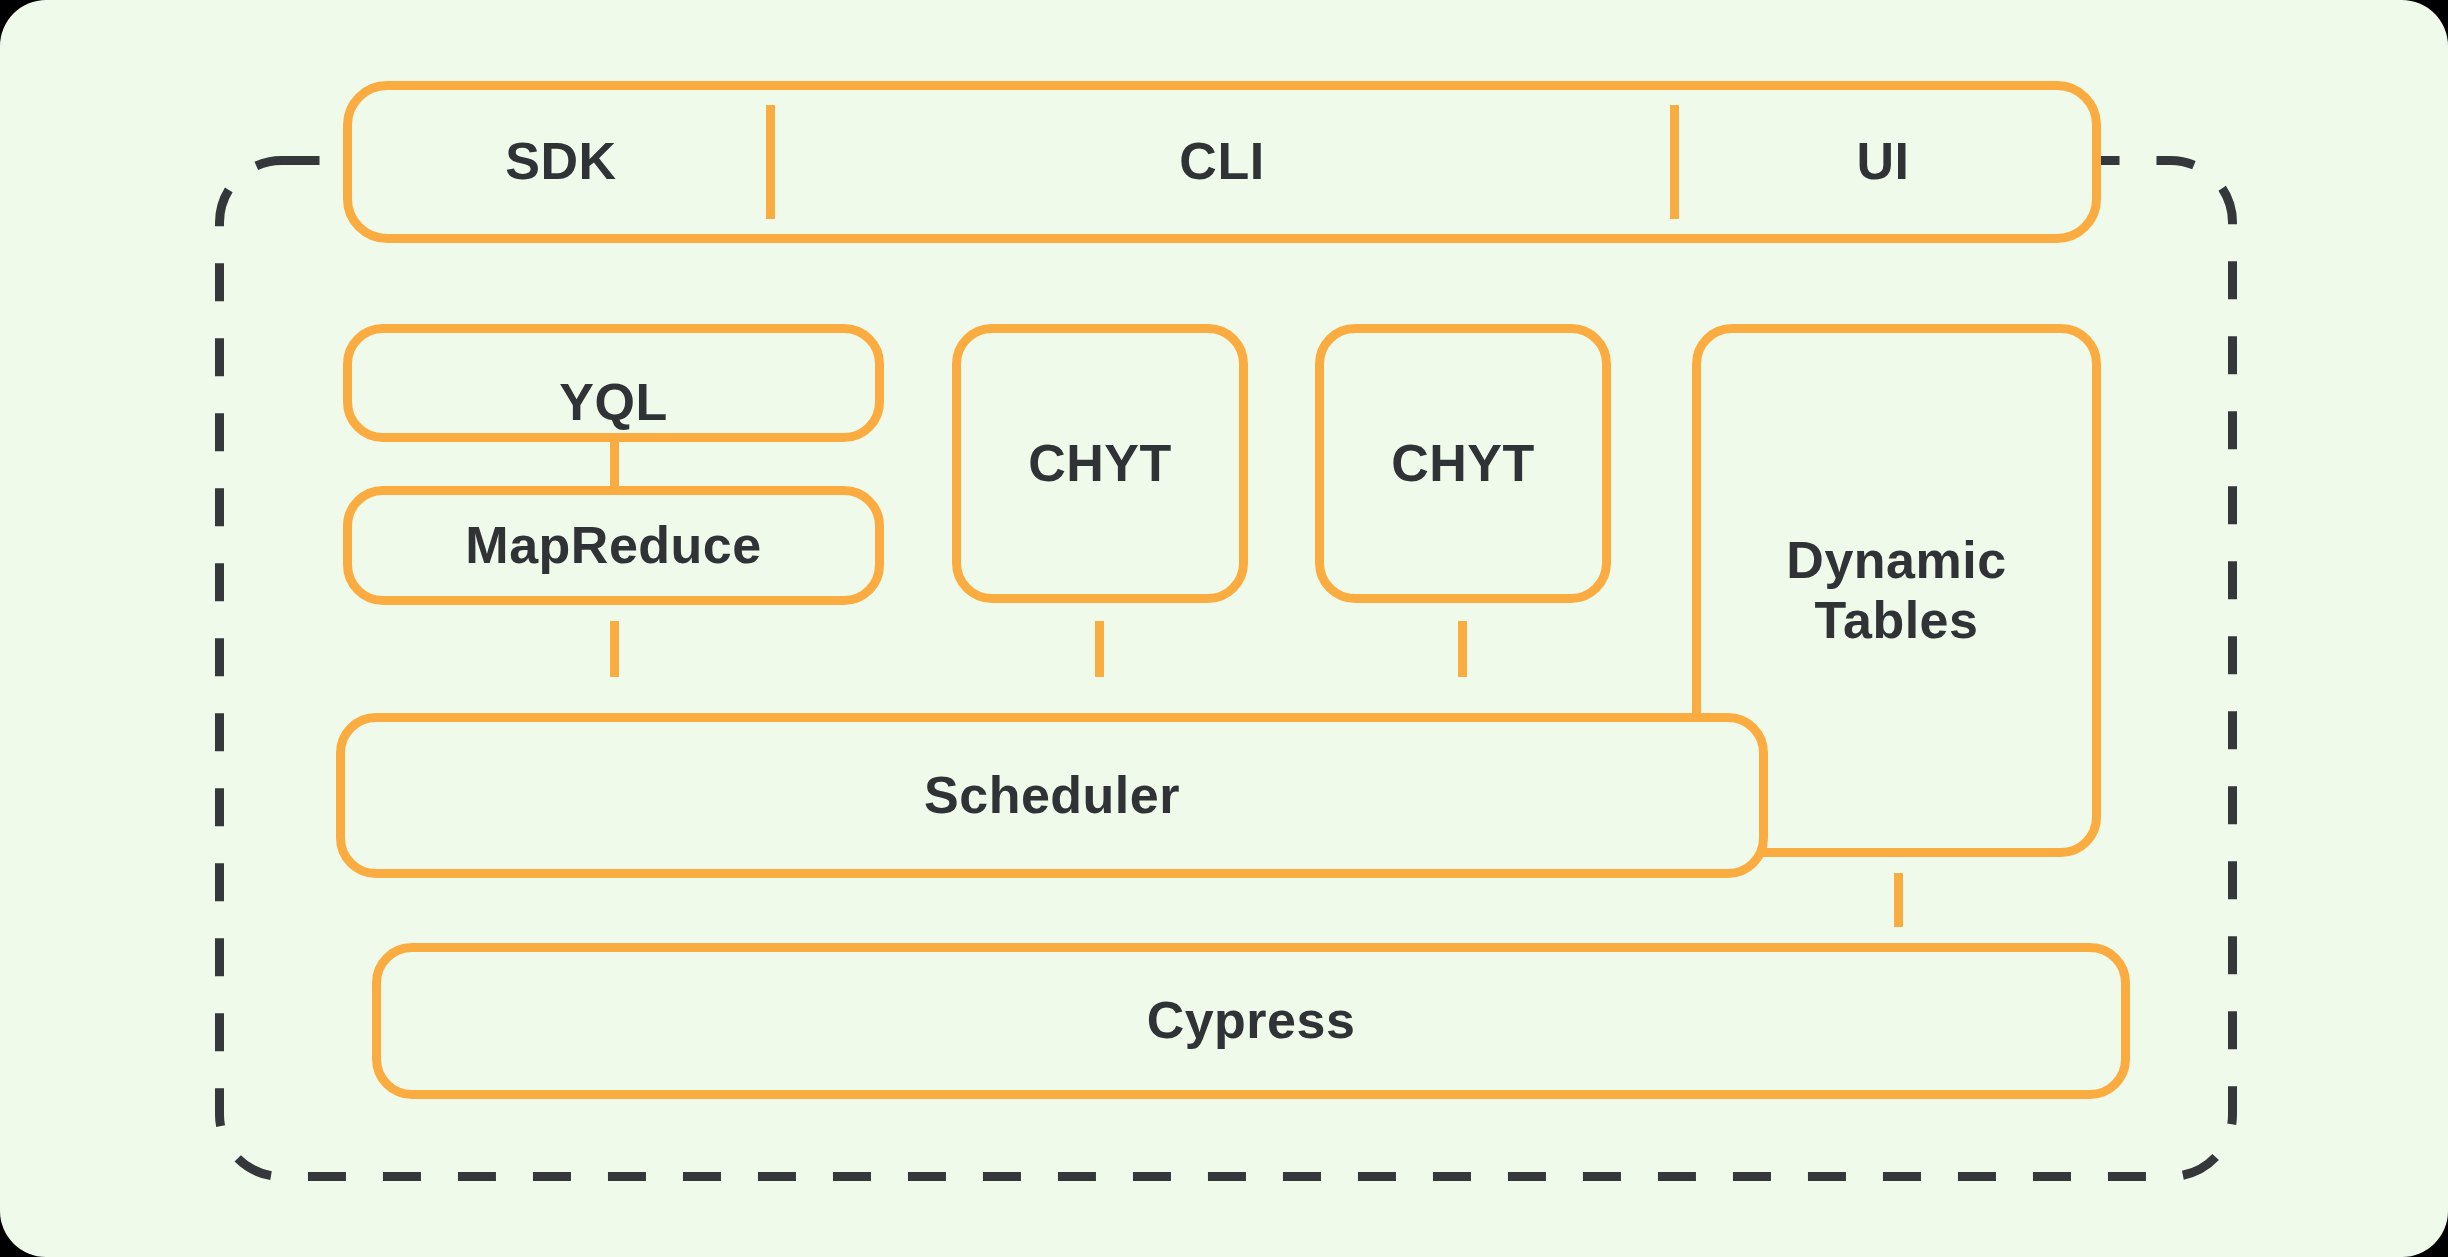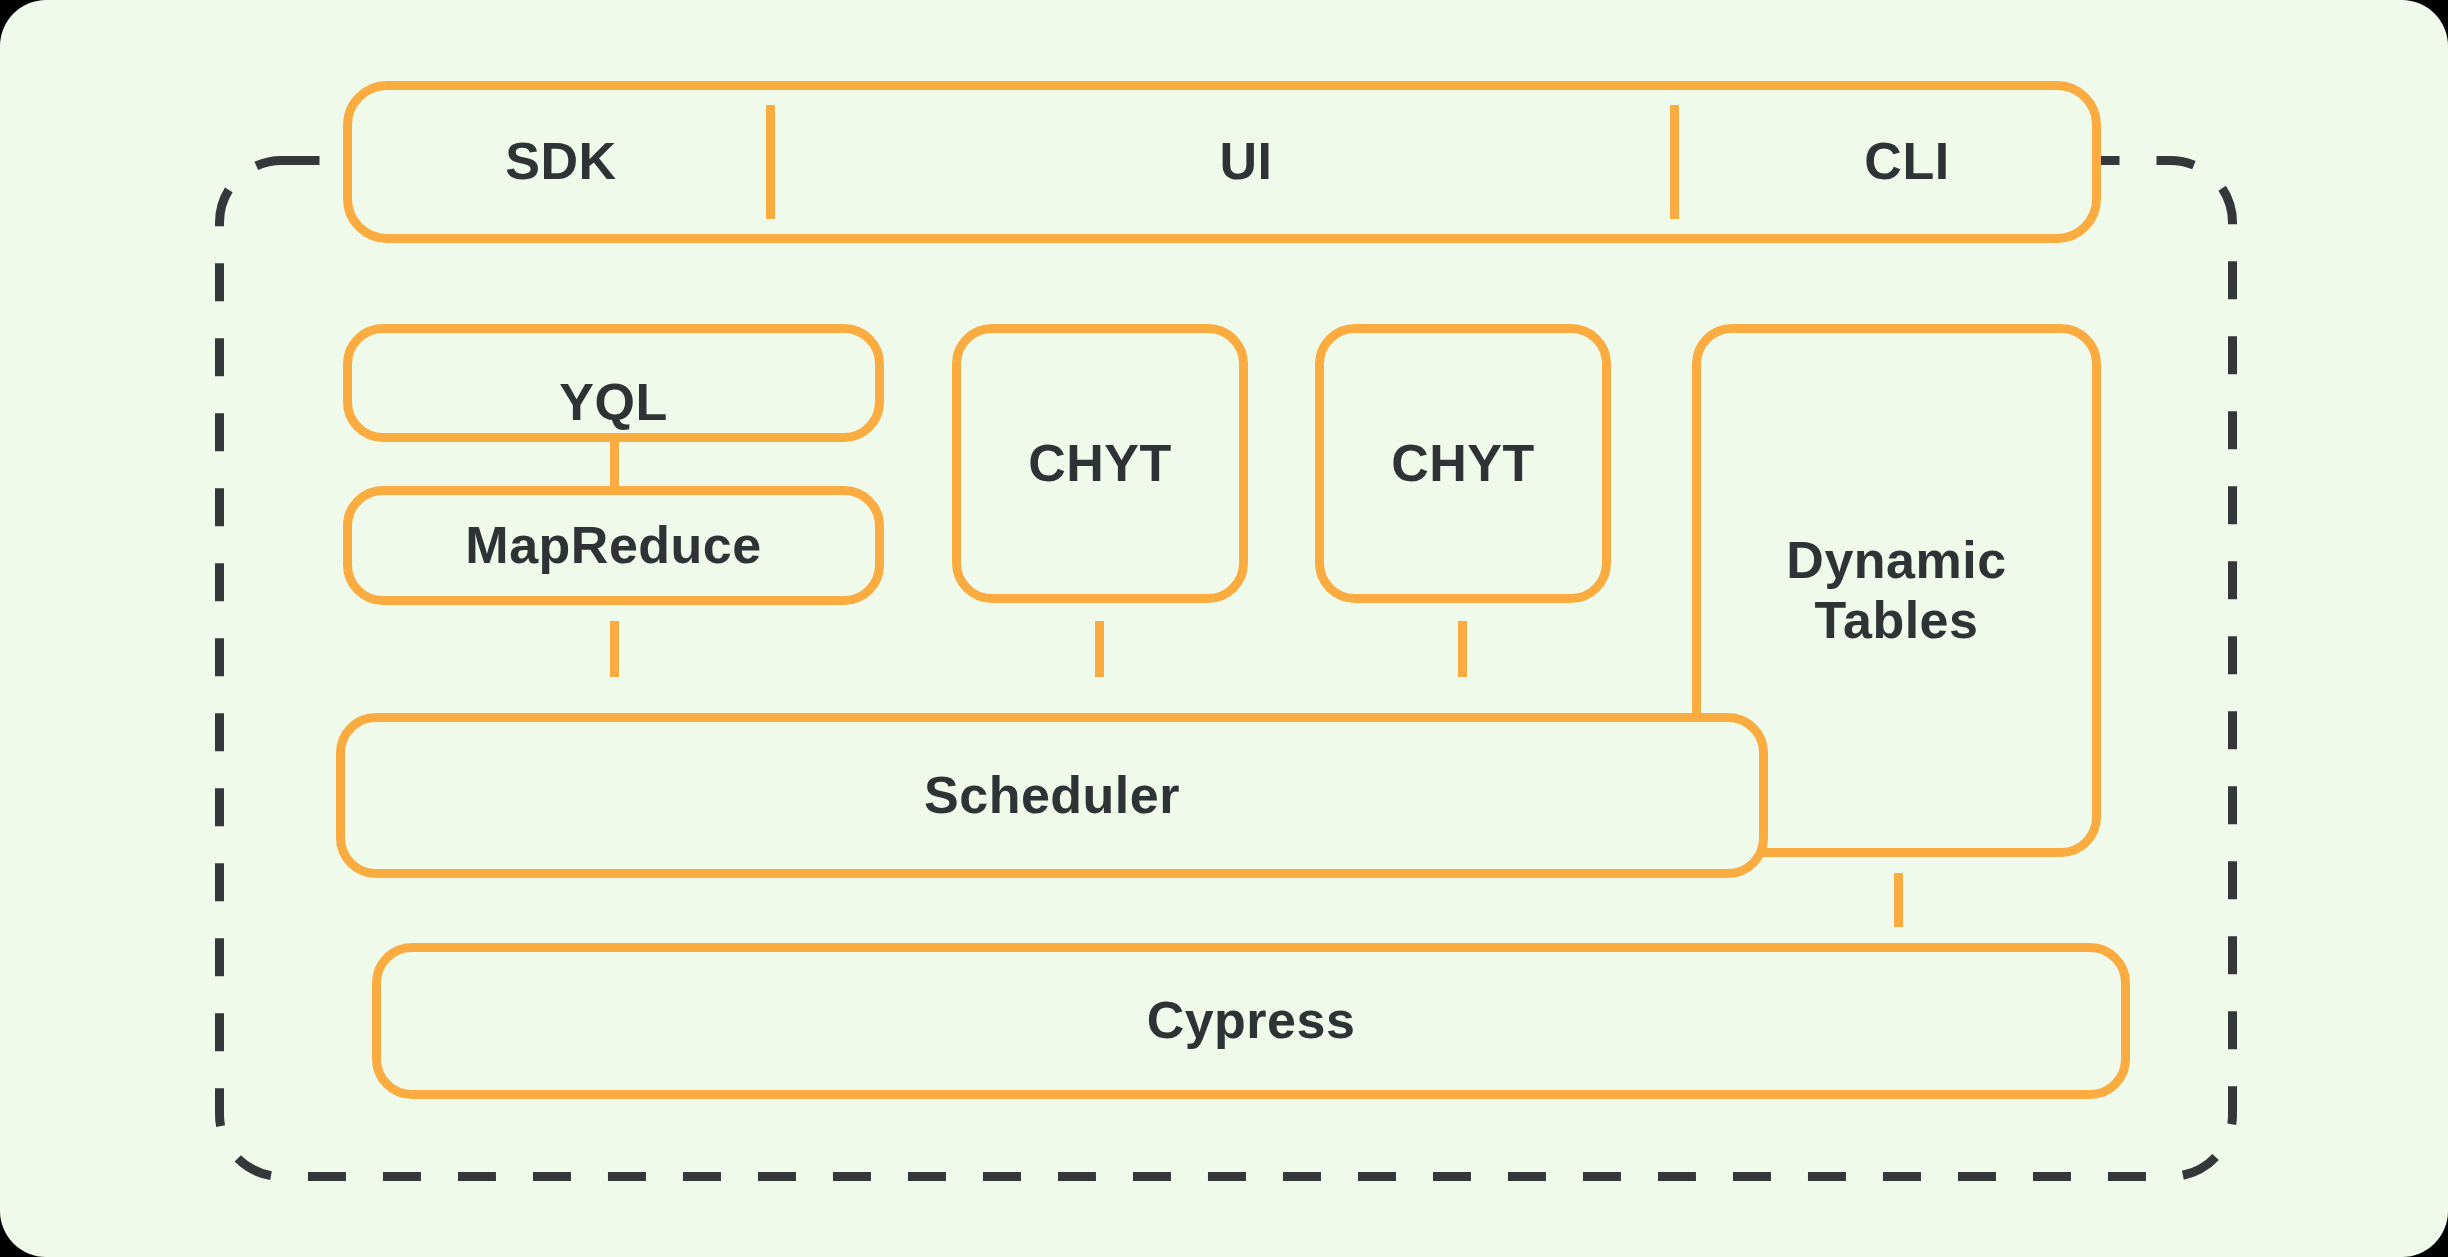--- a/index.html
+++ b/index.html
@@ -48,21 +48,20 @@
     line-height: 1.15;
   }
   .api-bar {
     left: 343px; top: 81px;
     width: 1758px; height: 162px;
     border-radius: 44px;
     display: grid;
     grid-template-columns: 418px 904px 1fr;
     align-items: stretch;
     justify-content: stretch;
-    gap: 24px;
   }
   .api-cell {
     display: flex;
     align-items: center;
     justify-content: center;
   }
   .bar-separator {
     position: absolute;
     width: 9px;
     height: 114px;
@@ -110,24 +109,24 @@
   <div class="connector conn-mr-sched"></div>
   <div class="connector conn-chyt-sched"></div>
   <div class="connector conn-spyt-sched"></div>
   <div class="connector conn-dt-cypress"></div>
 
   <div class="node api-bar">
     <div class="api-cell">
       <span>SDK</span>
     </div>
     <div class="api-cell">
-      <span>UI</span>
+      <span>CLI</span>
     </div>
     <div class="api-cell">
-      <span>CLI</span>
+      <span>UI</span>
     </div>
     <div class="bar-separator sep-1"></div>
     <div class="bar-separator sep-2"></div>
   </div>
 
   <div class="node node-yql">
     <span>YQL</span>
   </div>
 
   <div class="node node-mapreduce">

